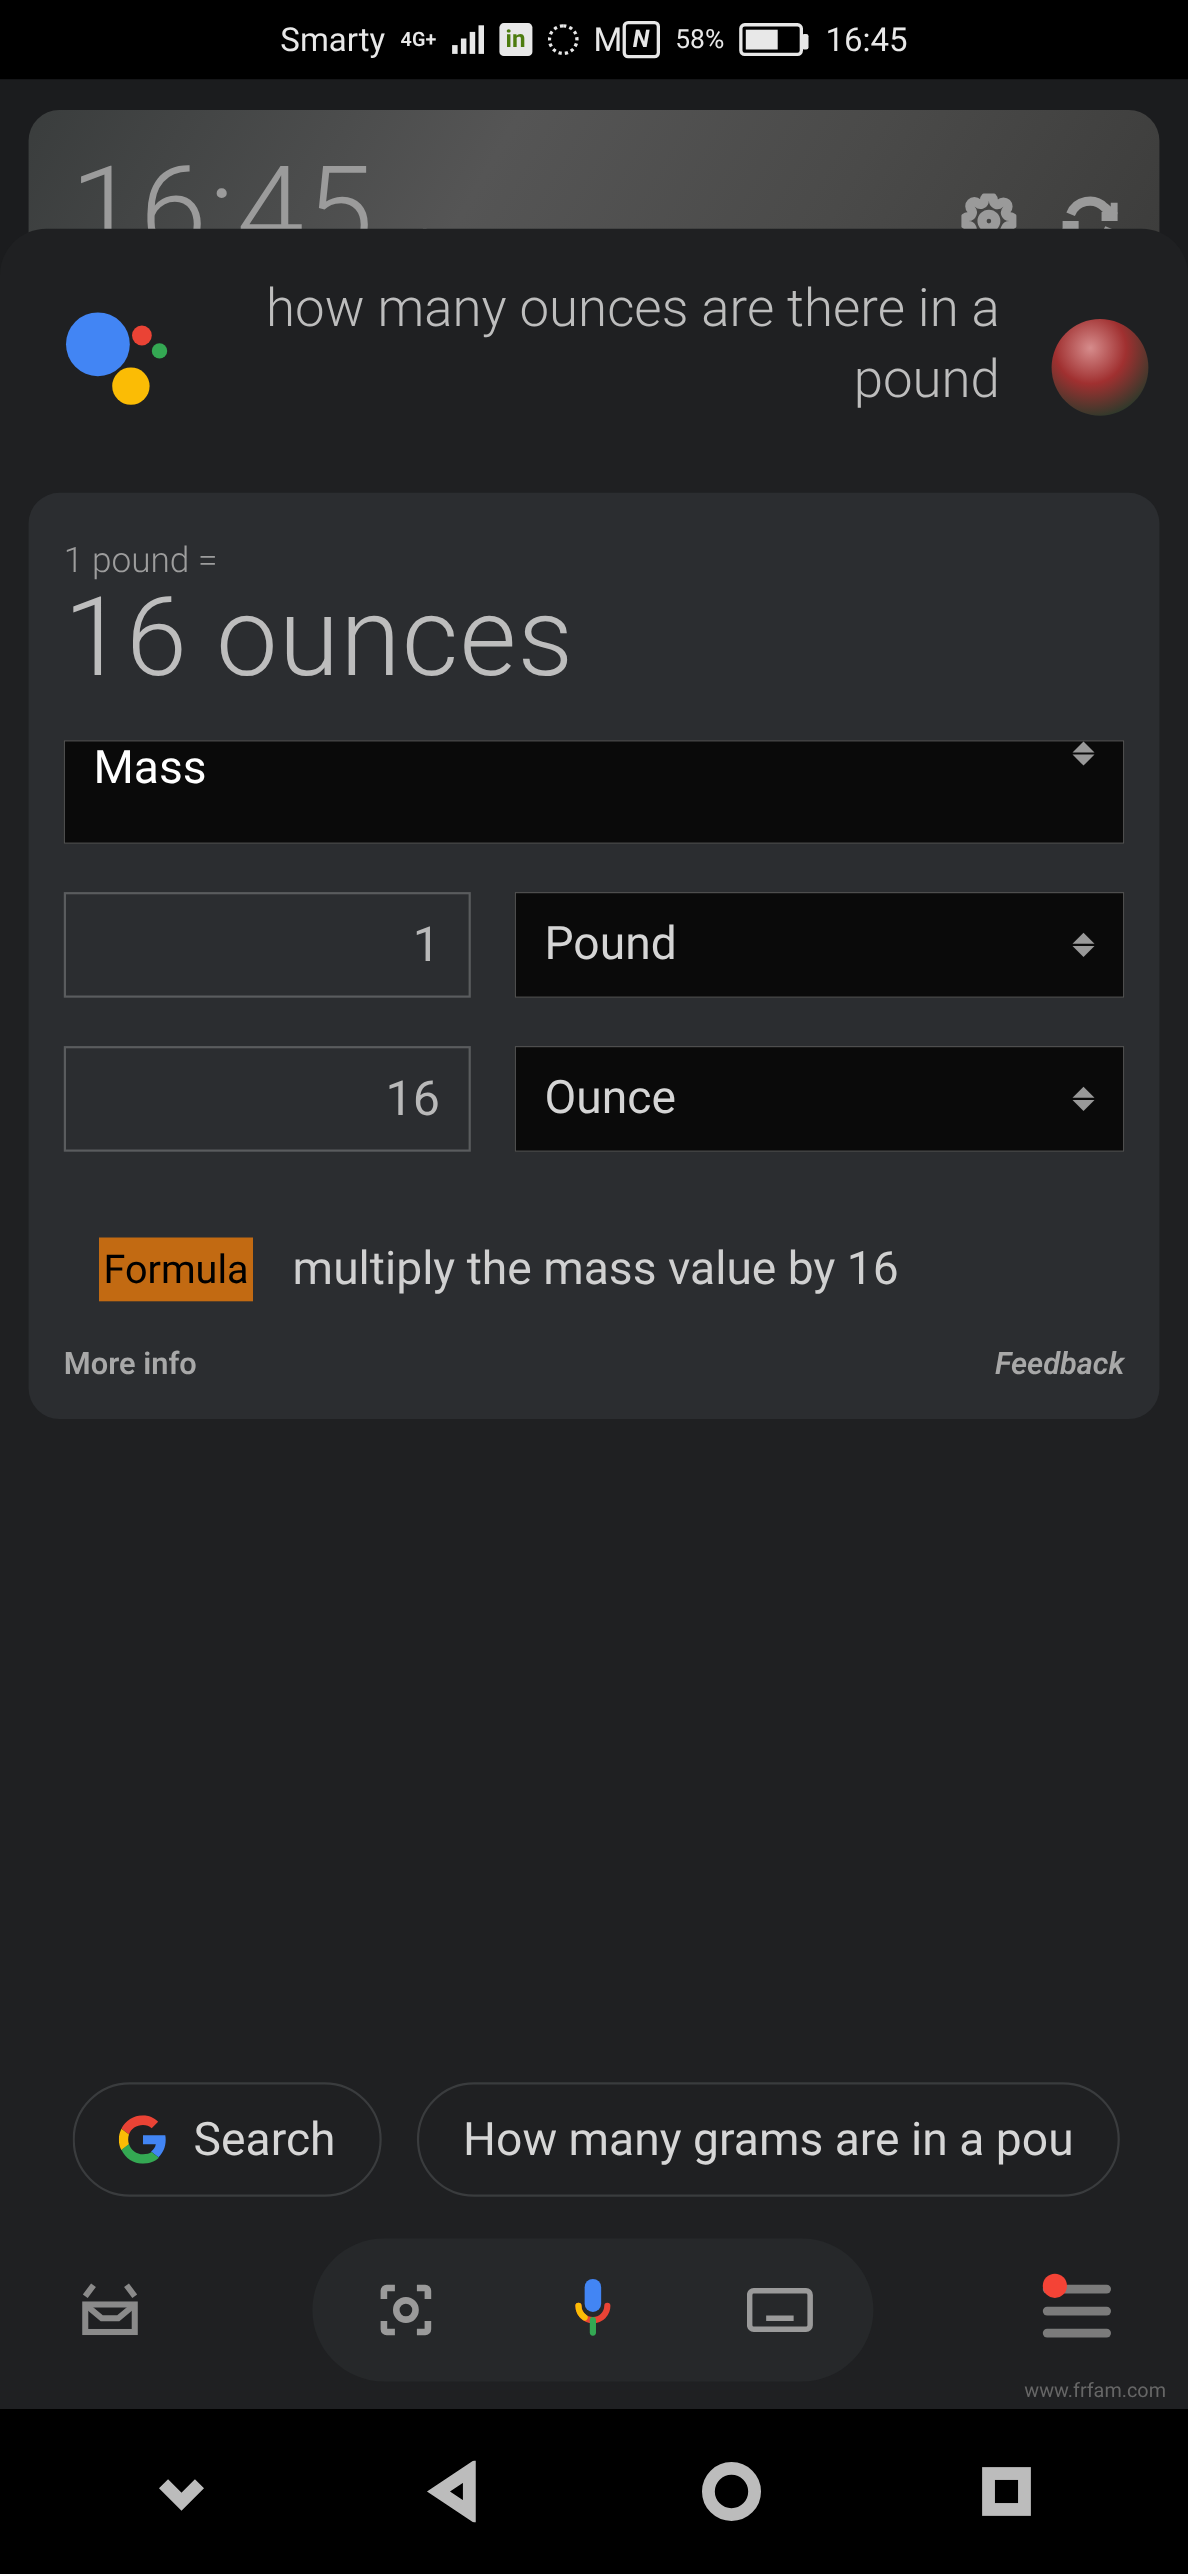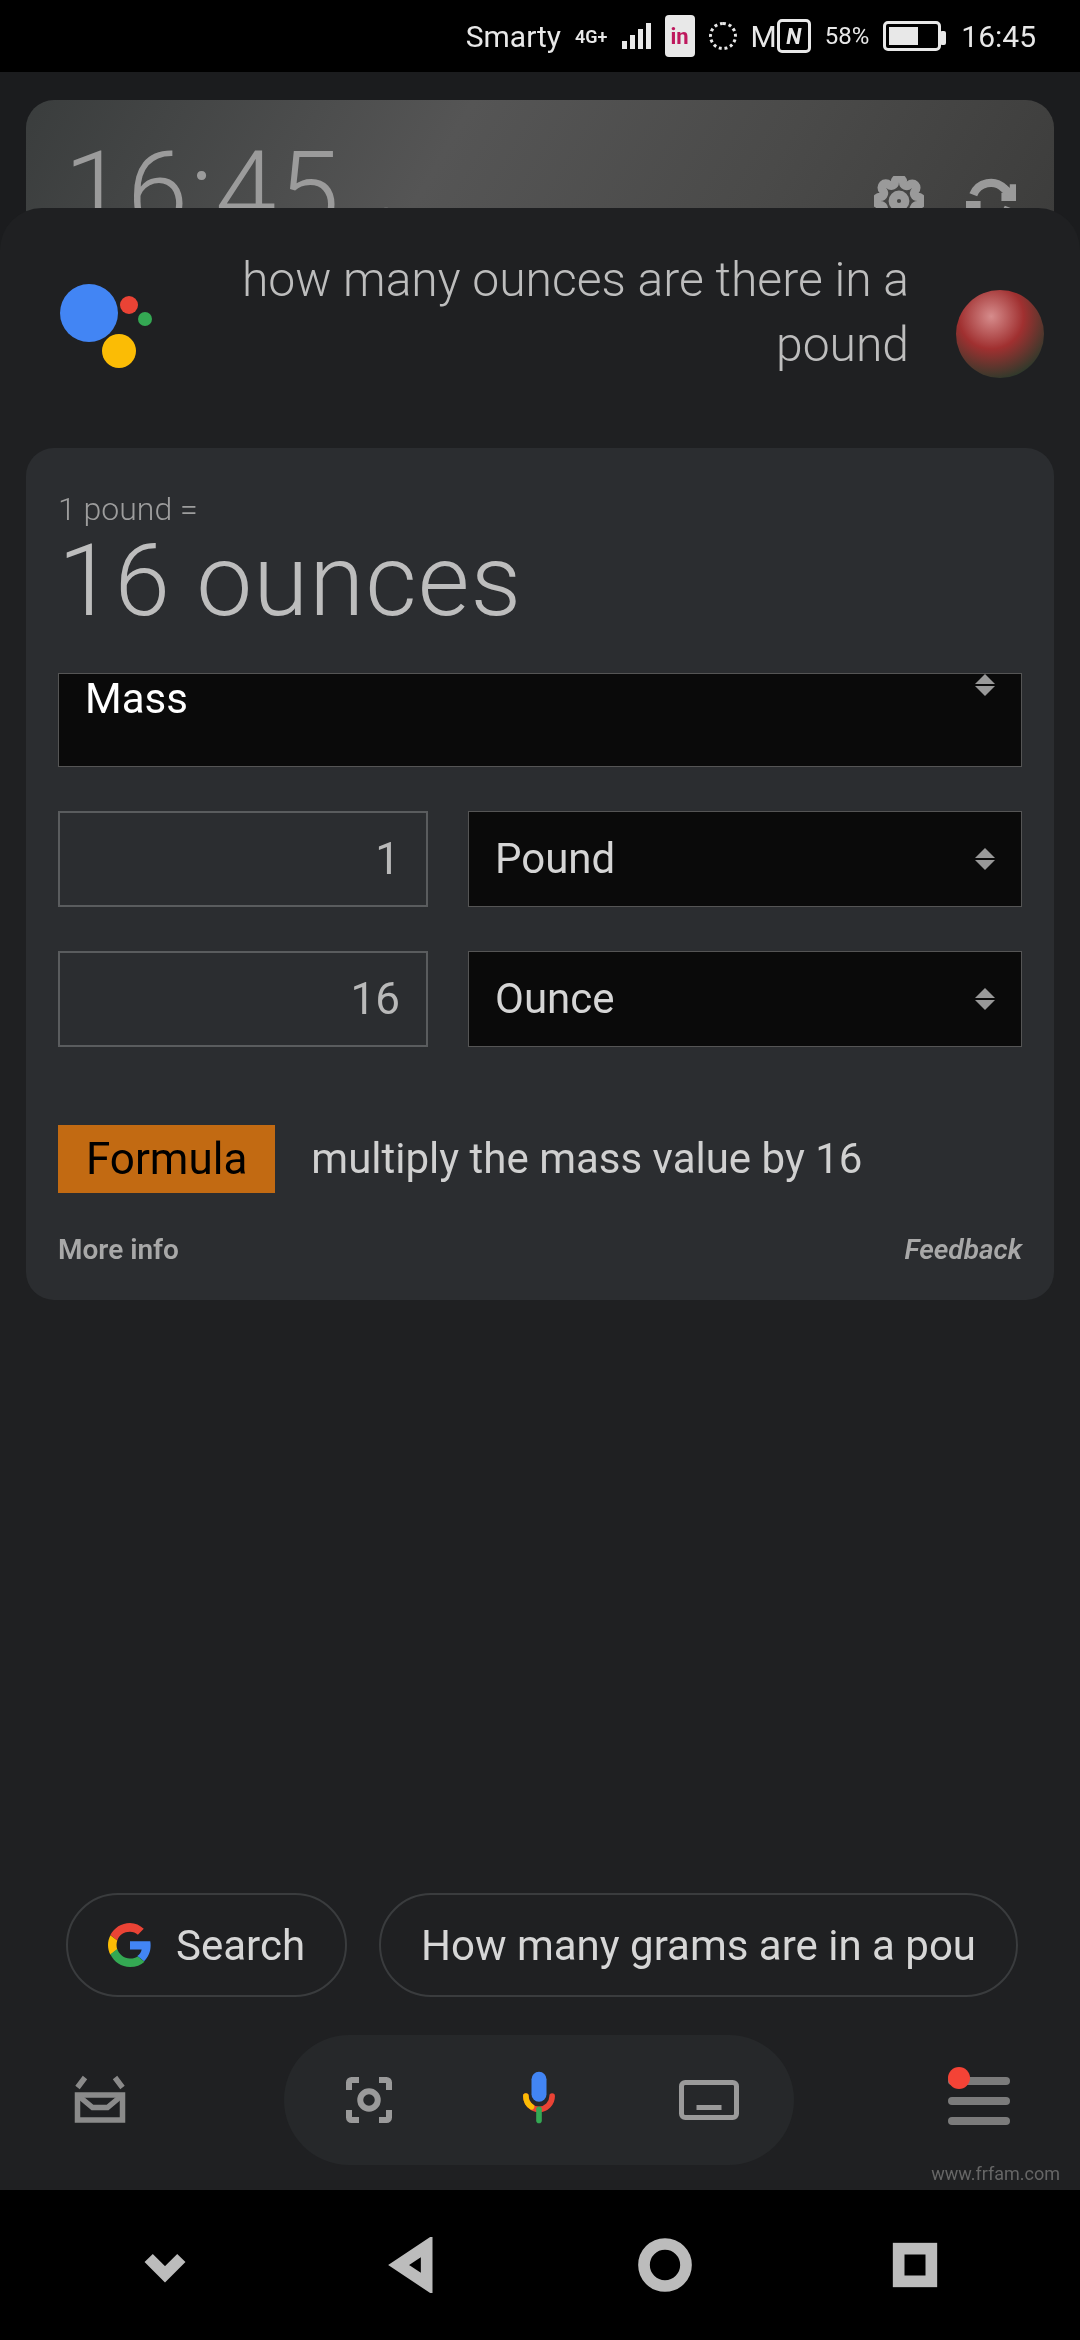--- a/index.html
+++ b/index.html
@@ -19,36 +19,36 @@
   }
 
   
   .statusbar {
     position: absolute;
     top: 0; left: 0; right: 0;
     height: 72px;
     background: #000;
     display: flex;
     align-items: center;
-    justify-content: flex-end;
+    justify-content: center;
     padding: 0 44px;
     color: #e8e8e8;
     font-size: 30px;
   }
   .sb-left, .sb-right { display: flex; align-items: center; gap: 14px; }
   .sb-left .carrier { font-size: 30px; }
   .sb-left .net4g { font-size: 18px; font-weight: 600; }
   .sb-left .bars { display: flex; align-items: flex-end; gap: 3px; }
   .sb-left .bars span { width: 5px; background:#e8e8e8; }
   .sb-left .bars span:nth-child(1){height:8px;}
   .sb-left .bars span:nth-child(2){height:14px;}
   .sb-left .bars span:nth-child(3){height:20px;}
   .sb-left .bars span:nth-child(4){height:26px;}
   .sb-left .in-badge{
-    width:30px;height:42px;background:#e8e8e8;color:#be185d;
+    width:30px;height:30px;background:#e8e8e8;color:#4d7c0f;
     font-weight:700;font-size:22px;display:flex;align-items:center;justify-content:center;border-radius:4px;
   }
   .sb-left .sun{width:28px;height:28px;border-radius:50%;border:3px dotted #e8e8e8;}
   .sb-left .mbox{font-size:30px;}
   .sb-right .nfc{
     width:34px;height:34px;border:3px solid #e8e8e8;border-radius:5px;
     display:flex;align-items:center;justify-content:center;font-size:22px;font-weight:700;font-style:italic;
   }
   .sb-right .battpct{font-size:24px;}
   .sb-right .batt{
@@ -132,21 +132,21 @@
   .unitbox{
     flex:1;height:96px;background:#0a0a0a;border:1px solid #555;
     display:flex;align-items:center;justify-content:space-between;
     padding:16px 26px;font-size:42px;color:#d5d5d5;
   }
 
   .formula-row{
     display:flex;align-items:center;gap:36px;margin-top:78px;
   }
   .formula-chip{
-    background:#c26a12;color:#000;font-size:44px;padding:8px 28px;
+    background:#c26a12;color:#000;font-size:36px;padding:8px 4px;margin-left:32px;
   }
   .formula-text{font-size:42px;color:#d0d0d0;}
 
   .card-bottom{
     display:flex;justify-content:space-between;margin-top:40px;font-size:28px;
   }
   .card-bottom .more{color:#a8a8a8;font-weight:600;}
   .card-bottom .feedback{color:#a8a8a8;font-style:italic;font-weight:600;}
 
   

